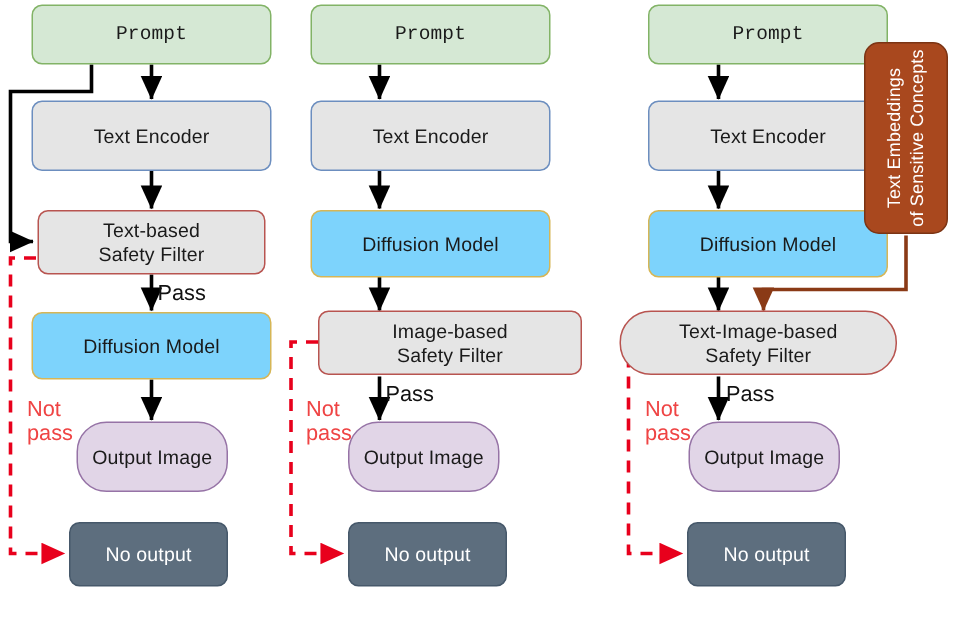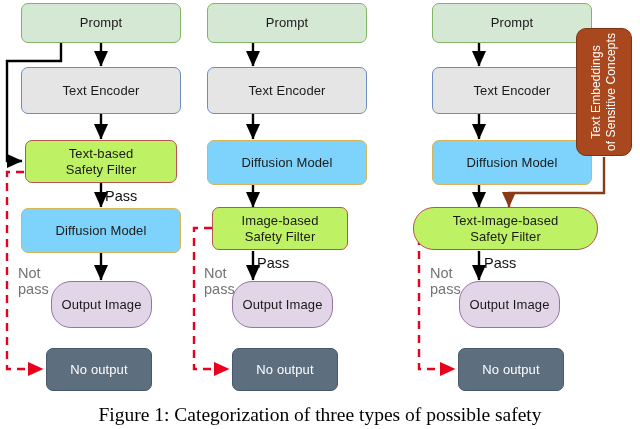--- a/index.html
+++ b/index.html
@@ -30,27 +30,28 @@
     justify-content: center;
     text-align: center;
     font-size: 13px;
     line-height: 1.22;
     color: #1a1a1a;
     letter-spacing: 0.1px;
   }
   .n-prompt {
     background: #d5e8d4;
     border-color: #82b366;
+    font-family: Liberation Mono, monospace;
   }
   .n-encoder {
     background: #e5e5e5;
     border-color: #6c8ebf;
   }
   .n-filter {
-    background: #bef264;
+    background: #e5e5e5;
     border-color: #b85450;
   }
   .n-diffusion {
     background: #7dd3fc;
     border-color: #d6b656;
   }
   .n-output {
     background: #e1d5e7;
     border-color: #9673a6;
     border-radius: 20px;
@@ -82,21 +83,21 @@
   }
   .elabel {
     position: absolute;
     font-size: 14.5px;
     color: #111;
     white-space: nowrap;
   }
   .nplabel {
     position: absolute;
     font-size: 14.5px;
-    color: #737373;
+    color: #ef4444;
     line-height: 1.12;
     white-space: nowrap;
   }
   .caption {
     position: absolute;
     left: 0;
     top: 404px;
     width: 640px;
     text-align: center;
     font-family: "Liberation Serif", serif;
@@ -191,21 +192,21 @@
   </div>
 
   <div class="node n-encoder" style="left:207px; top:67px; width:160px; height:47px;">
     <span>Text Encoder</span>
   </div>
 
   <div class="node n-diffusion" style="left:207px; top:140px; width:160px; height:45px;">
     <span>Diffusion Model</span>
   </div>
 
-  <div class="node n-filter" style="left:212px; top:207px; width:136px; height:43px;">
+  <div class="node n-filter" style="left:212px; top:207px; width:176px; height:43px;">
     <span class="multiline">Image-based<br>Safety Filter</span>
   </div>
 
   <div class="node n-output" style="left:232px; top:281px; width:101px; height:47px;">
     <span>Output Image</span>
   </div>
 
   <div class="node n-nooutput" style="left:232px; top:348px; width:106px; height:43px;">
     <span>No output</span>
   </div>
@@ -239,15 +240,14 @@
   </div>
 
   <div class="node n-embed" style="left:576px; top:28px; width:56px; height:128px;">
     <span class="vlabel multiline">Text Embeddings<br>of Sensitive Concepts</span>
   </div>
 
   <div class="elabel" style="left:484px; top:255px;">Pass</div>
 
   <div class="nplabel multiline" style="left:430px; top:265px;">Not<br>pass</div>
 
-  <div class="caption">Figure 1: Categorization of three types of possible safety</div>
 
 </div>
 
 </body></html>

